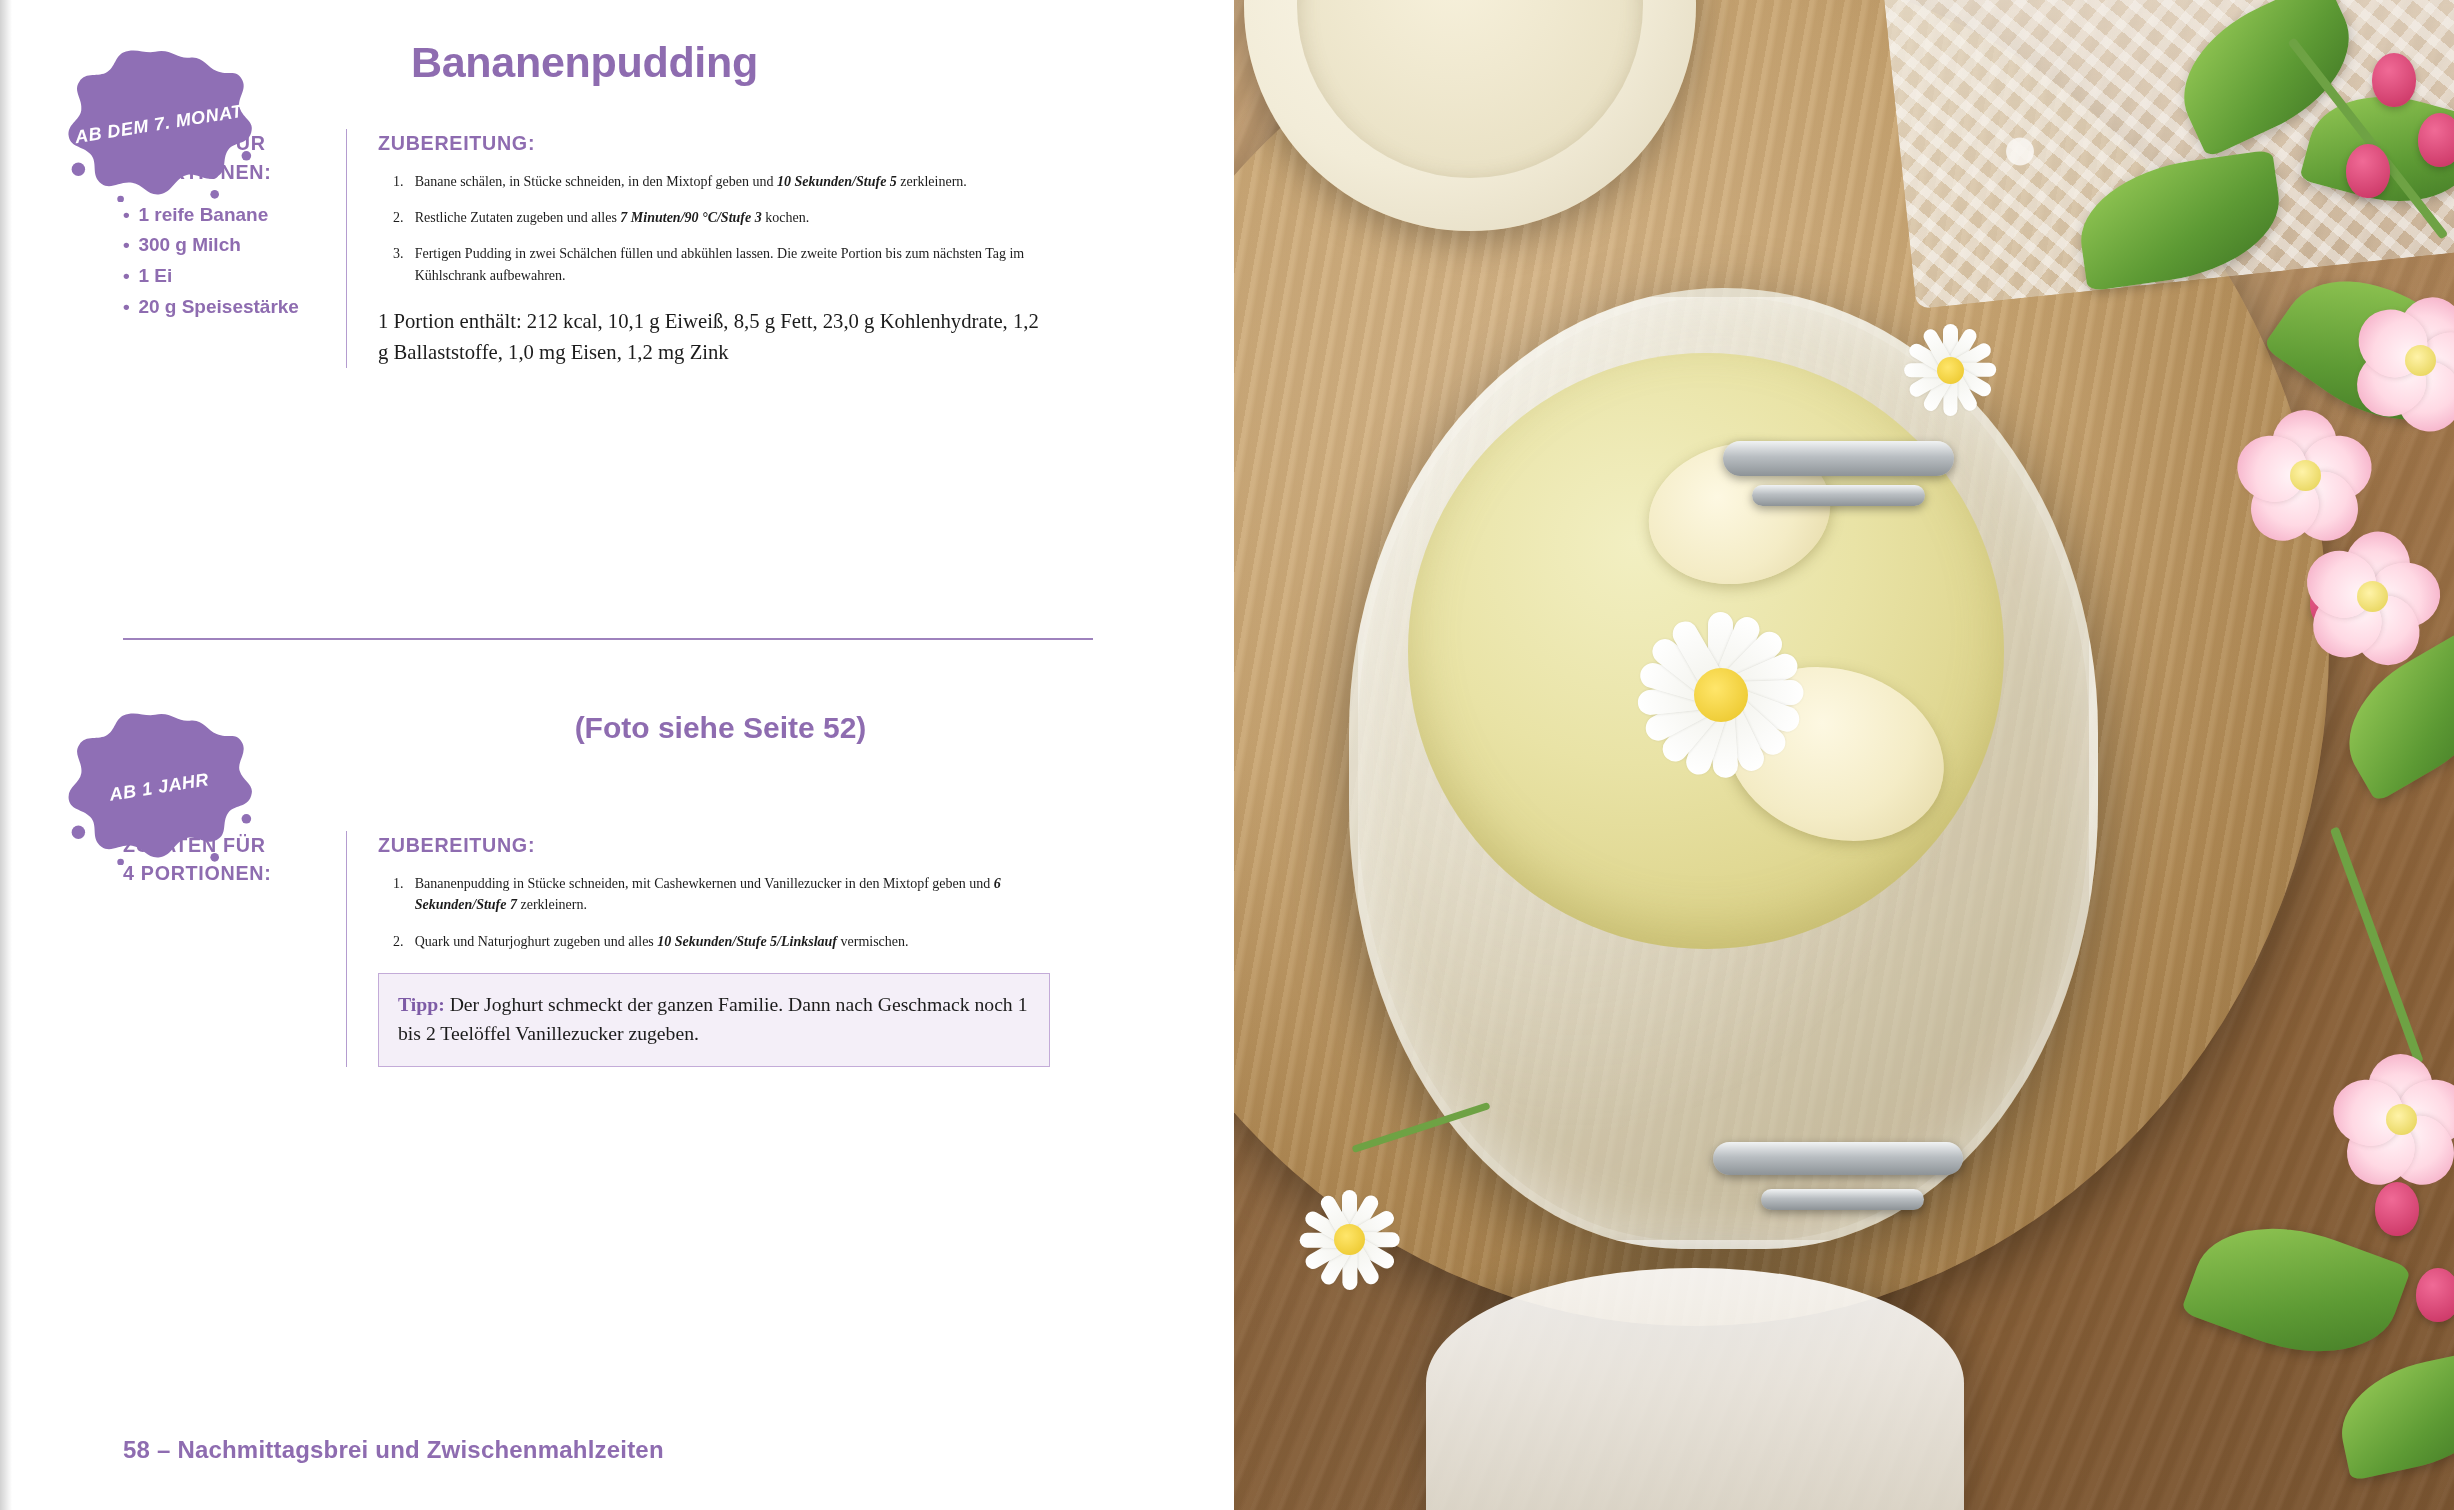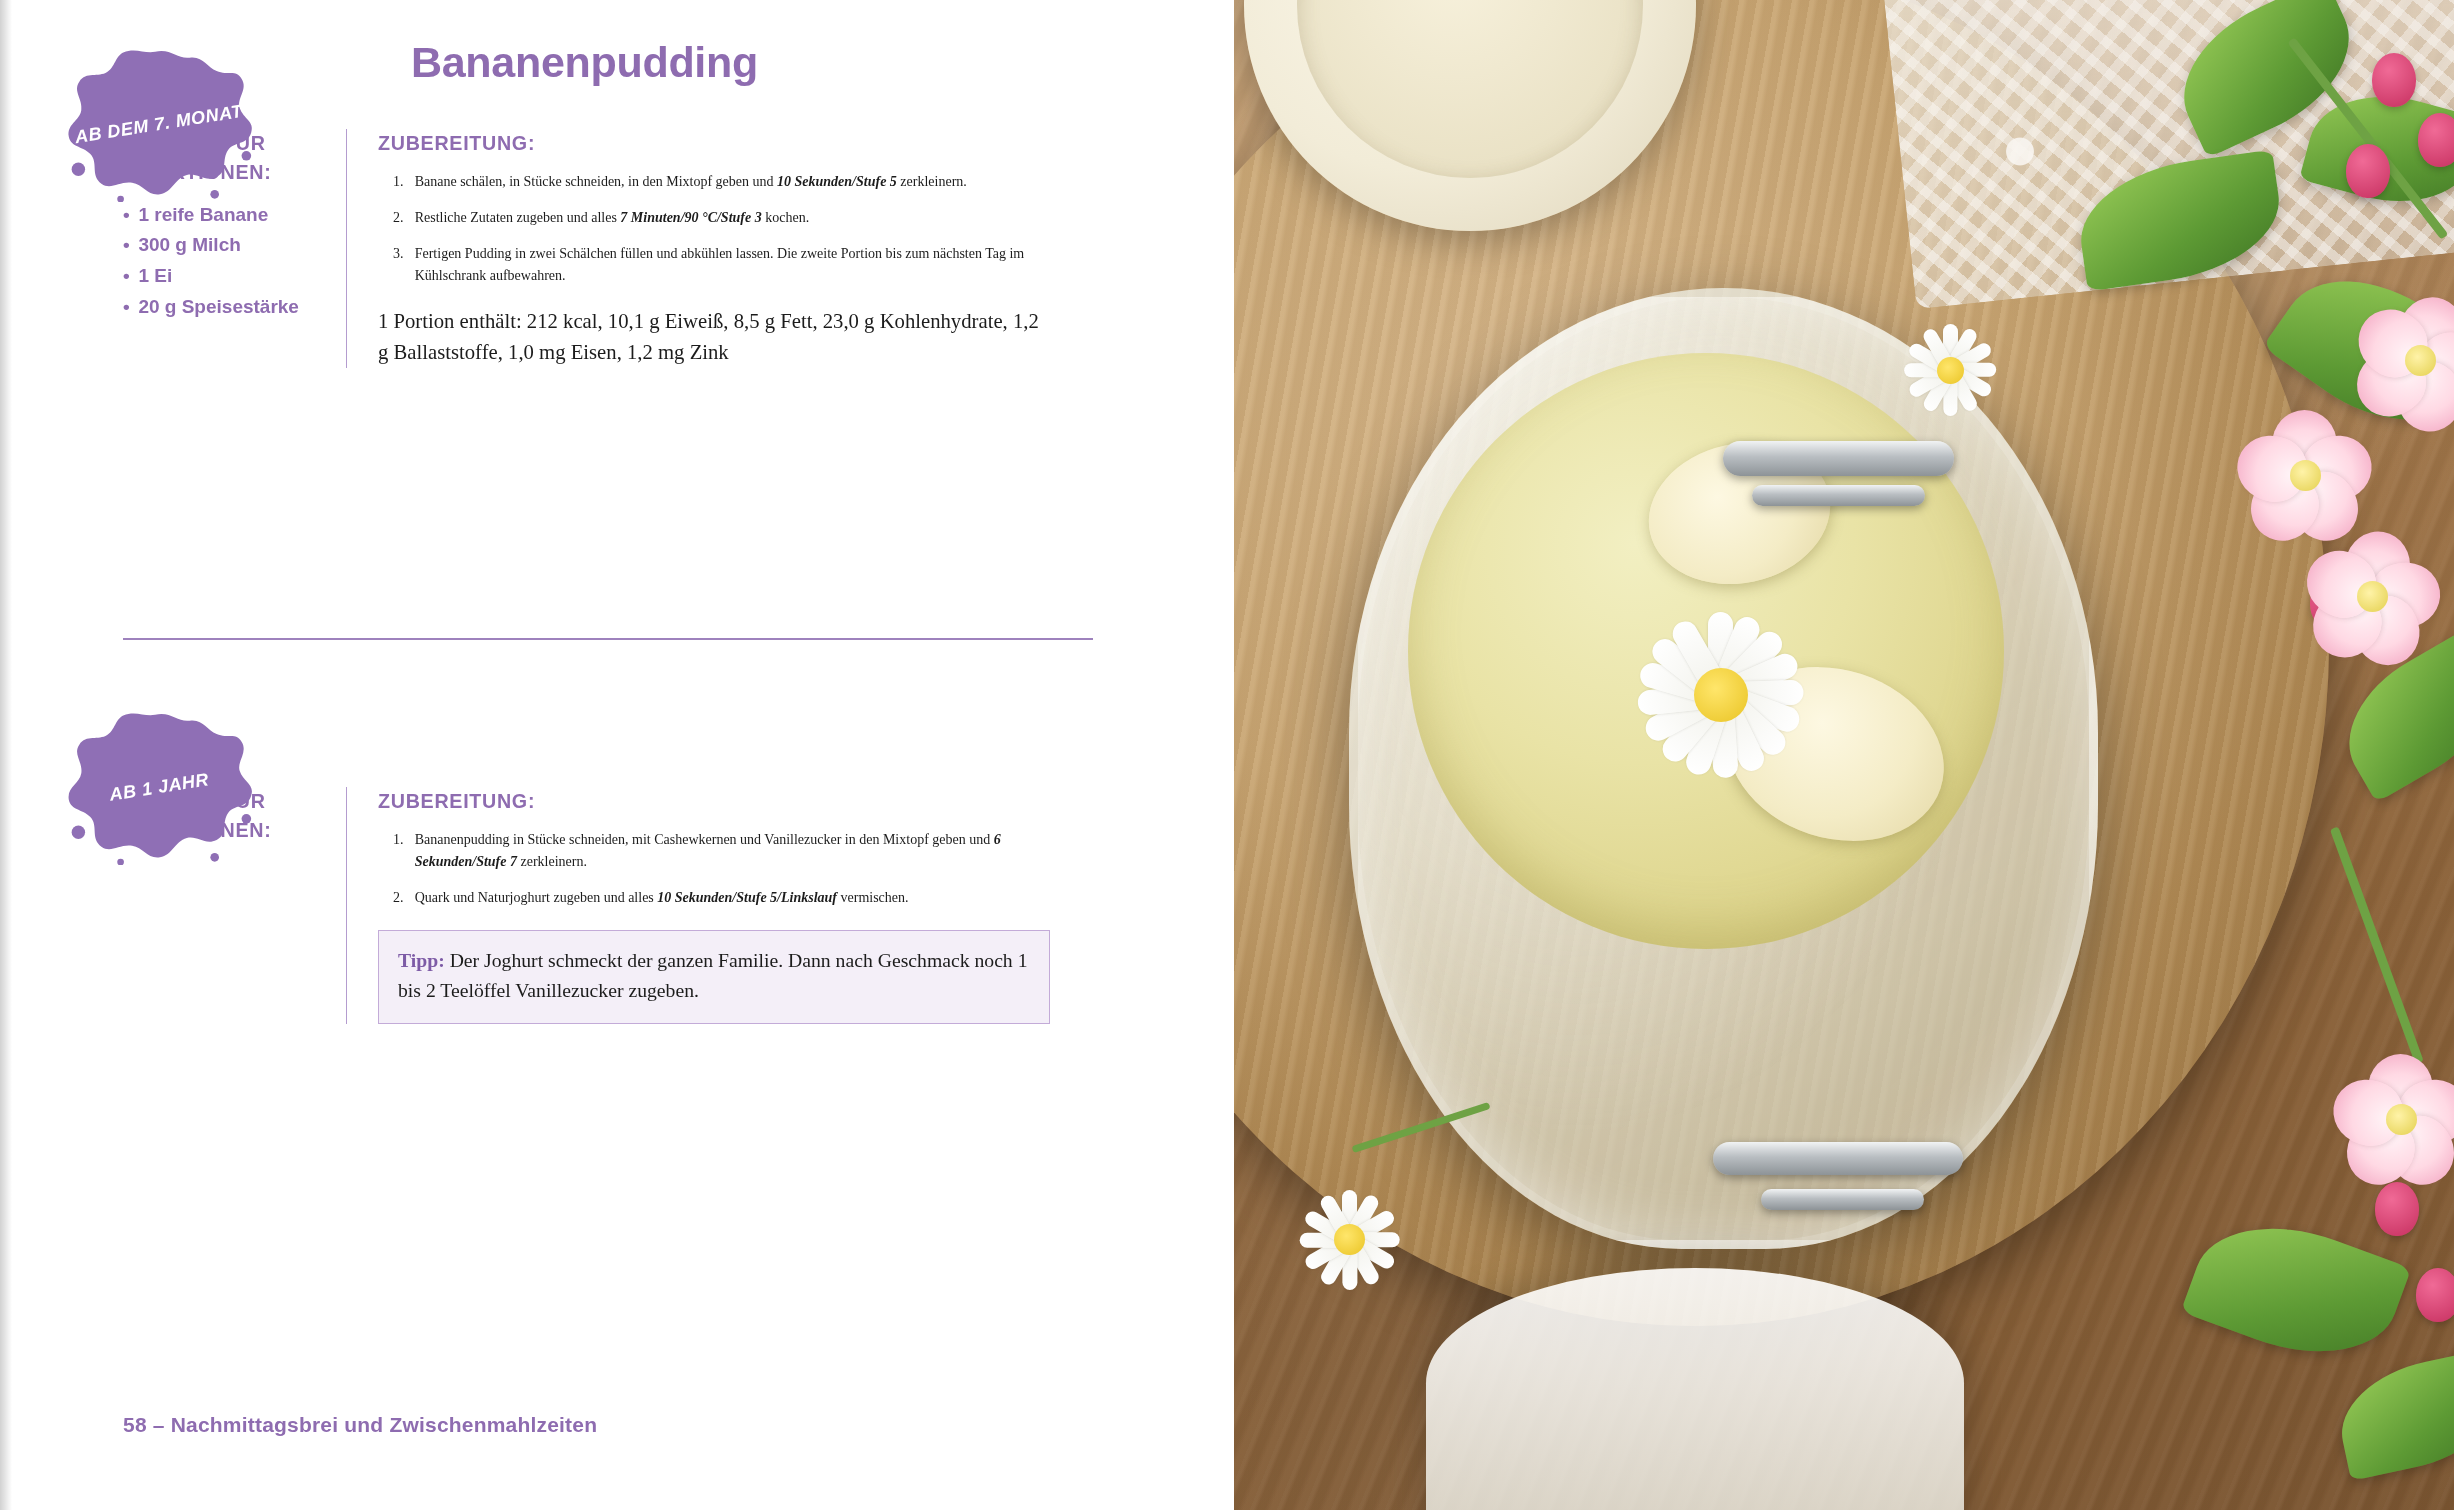--- a/index.html
+++ b/index.html
@@ -174,24 +174,24 @@
     position: absolute;
     left: 123px;
     width: 970px;
     height: 1.9px;
     background: #9e82bd;
   }
 
   .folio {
     position: absolute;
     left: 123px;
-    bottom: 73px;
+    bottom: 46px;
     font-family: "Liberation Sans", sans-serif;
     font-weight: bold;
-    font-size: 21px;
+    font-size: 24px;
     color: #8e6cb0;
     letter-spacing: 0.2px;
   }
 
   
   .photo {
     position: absolute;
     inset: 0;
     background:
       radial-gradient(ellipse 500px 403px at 74% 18%, rgba(190,160,120,0.55), rgba(0,0,0,0) 70%),
@@ -495,20 +495,21 @@
           <circle cx="16" cy="126" r="7" fill="#8f6fb5"></circle>
           <circle cx="191" cy="112" r="5" fill="#8f6fb5"></circle>
           <circle cx="158" cy="152" r="4.5" fill="#8f6fb5"></circle>
           <circle cx="60" cy="157" r="3.5" fill="#8f6fb5"></circle>
         </svg>
         <span class="splat-text">AB
 1 JAHR</span>
       </div>
 
       <div style="margin-left:223px; width:749px;">
+        <div class="recipe-subtitle">(Foto siehe Seite 52)</div>
       </div>
 
       <div class="cols" style="margin-top:86px;">
         <div class="ingredients">
           <div class="sect-head" style="white-space:pre-line;">ZUTATEN FÜR
 4 PORTIONEN:</div>
         </div>
 
         <div class="steps-wrap">
           <div class="sect-head">ZUBEREITUNG:</div>

